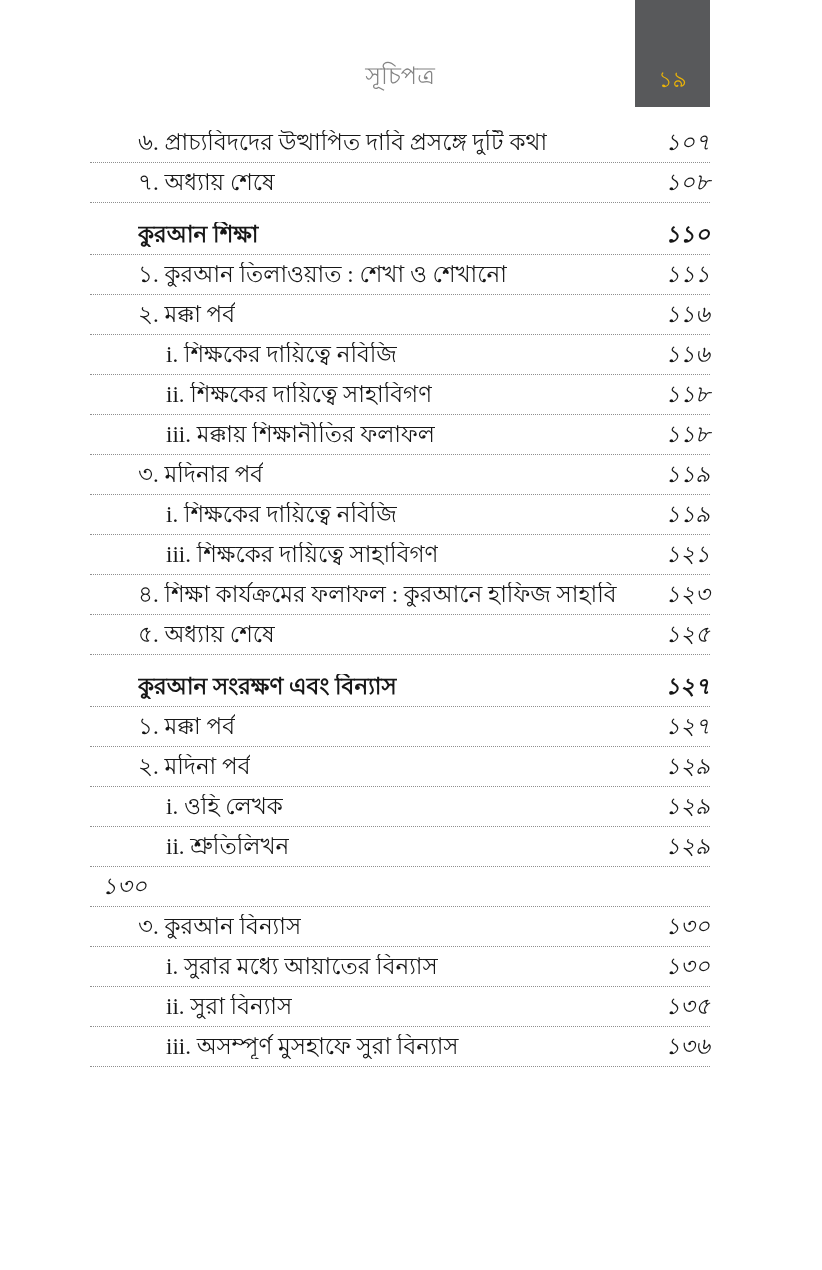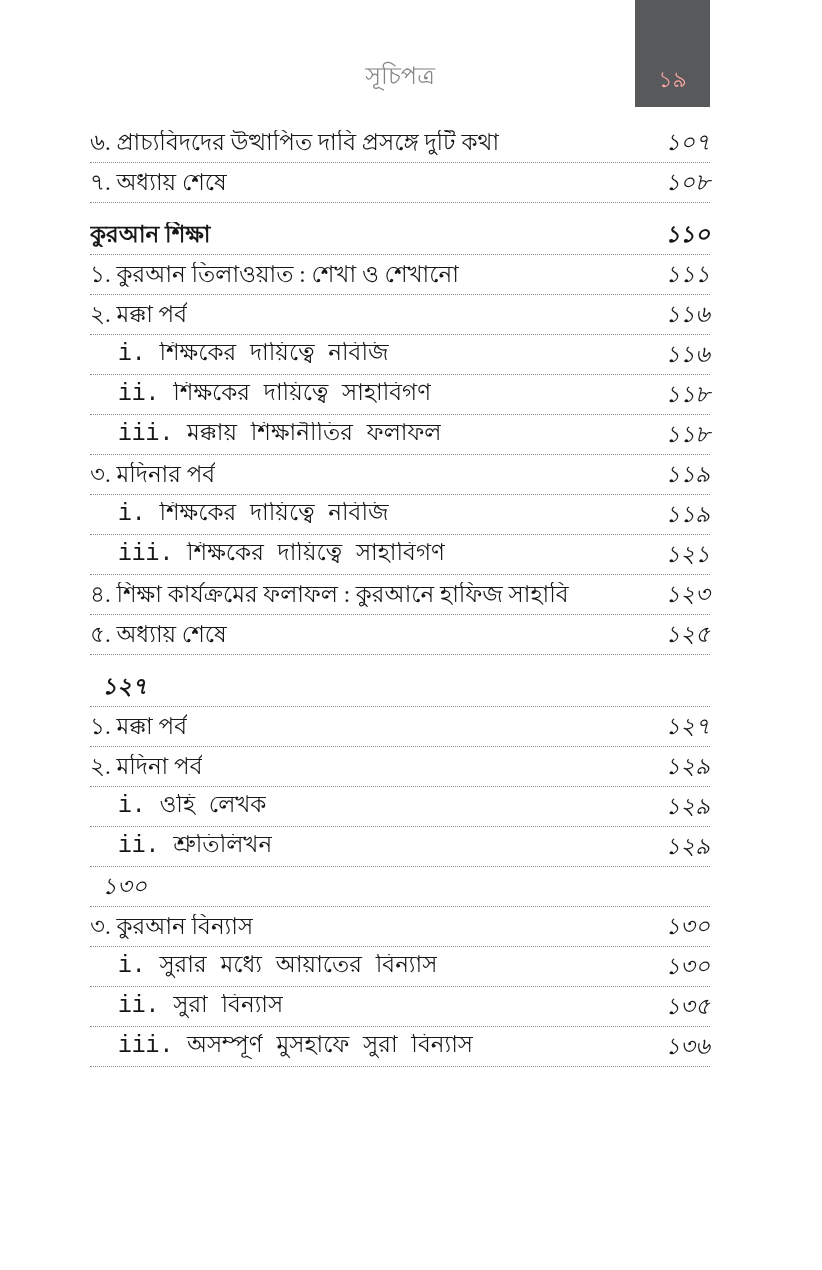--- a/index.html
+++ b/index.html
@@ -19,21 +19,21 @@
     position: relative;
     width: 810px; height: 1270px;
     background: #ffffff;
     overflow: hidden;
   }
   .corner-box {
     position: absolute;
     left: 635px; top: 0;
     width: 75px; height: 107px;
     background: var(--box-bg);
-    color: #fca5a5;
+    color: #eab308;
     display: flex;
     align-items: flex-end;
     justify-content: center;
     padding-bottom: 16px;
     box-sizing: border-box;
     font-size: 22px;
     line-height: 1;
   }
   .page-title {
     position: absolute;
@@ -57,22 +57,22 @@
     box-sizing: border-box;
     padding-bottom: 7px;
     border-bottom: 1px dotted var(--sep-color);
     font-size: 23px;
     line-height: 1.1;
   }
   .row.heading {
     height: 52px;
     font-weight: bold;
   }
-  .row.sub .label { padding-left: 28px; font-family: Liberation Mono, monospace; }
-  .label { white-space: nowrap; overflow: hidden; }
+  .row.sub .label { padding-left: 28px; }
+  .label { white-space: nowrap; overflow: hidden; margin-left: 48px; }
   .page-num { white-space: nowrap; padding-left: 12px; font-style: italic; }
 </style>
 </head>
 <body>
 
 <div class="page">
   <div class="page-title">সূচিপত্র</div>
 
   <div class="corner-box">
     <span>১৯</span>
@@ -125,20 +125,21 @@
       </div>
       <div class="row item">
         <span class="label">৪. শিক্ষা কার্যক্রমের ফলাফল : কুরআনে হাফিজ সাহাবি</span>
         <span class="page-num">১২৩</span>
       </div>
       <div class="row item">
         <span class="label">৫. অধ্যায় শেষে</span>
         <span class="page-num">১২৫</span>
       </div>
       <div class="row heading">
+        <span class="label">কুরআন সংরক্ষণ এবং বিন্যাস</span>
         <span class="page-num">১২৭</span>
       </div>
       <div class="row item">
         <span class="label">১. মক্কা পর্ব</span>
         <span class="page-num">১২৭</span>
       </div>
       <div class="row item">
         <span class="label">২. মদিনা পর্ব</span>
         <span class="page-num">১২৯</span>
       </div>

